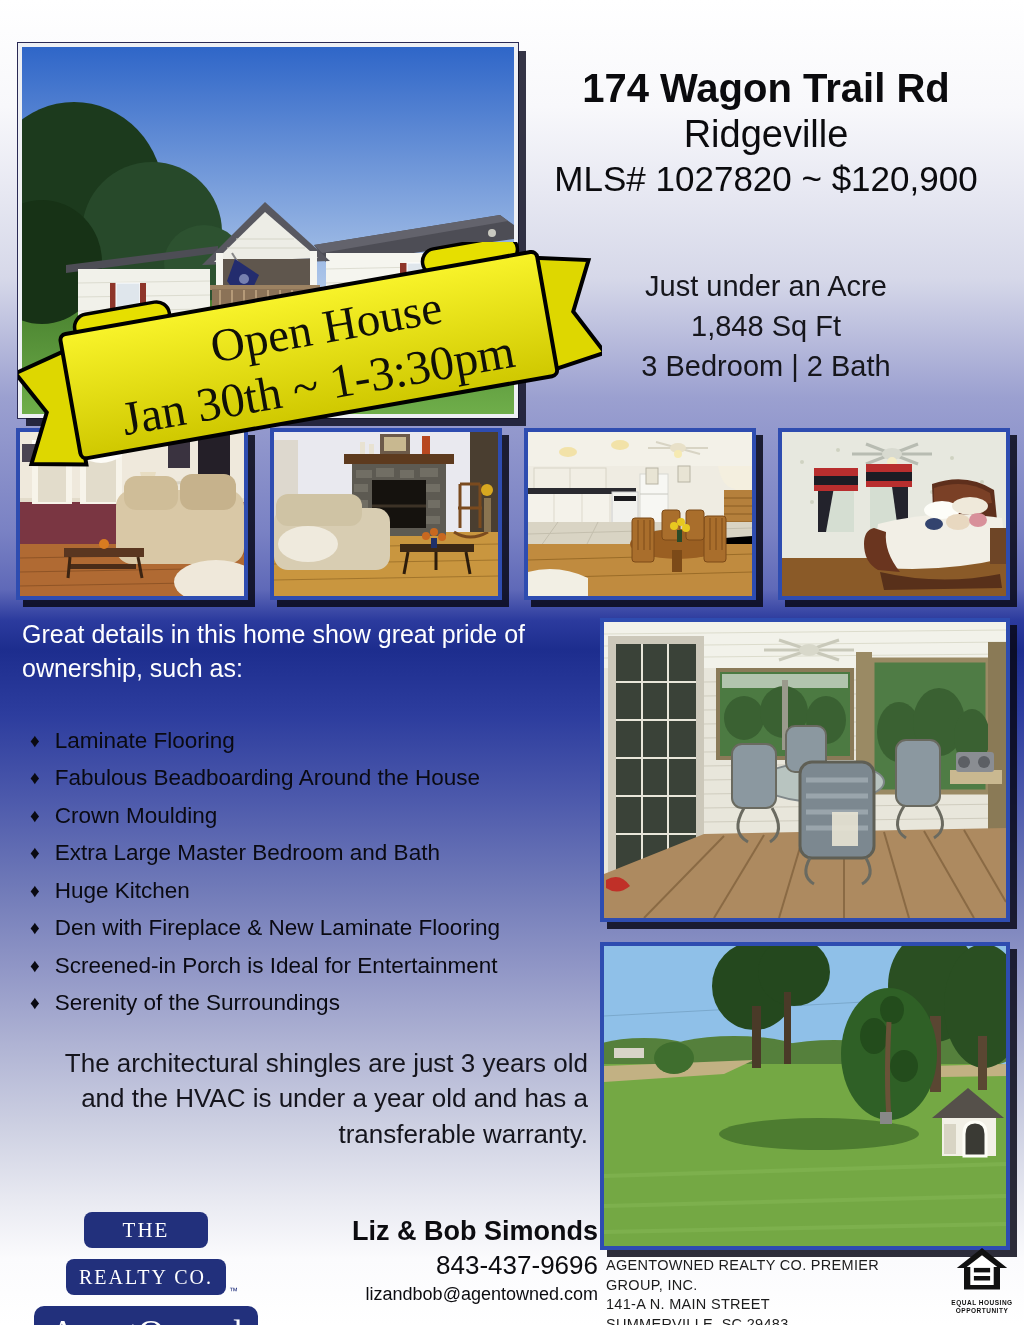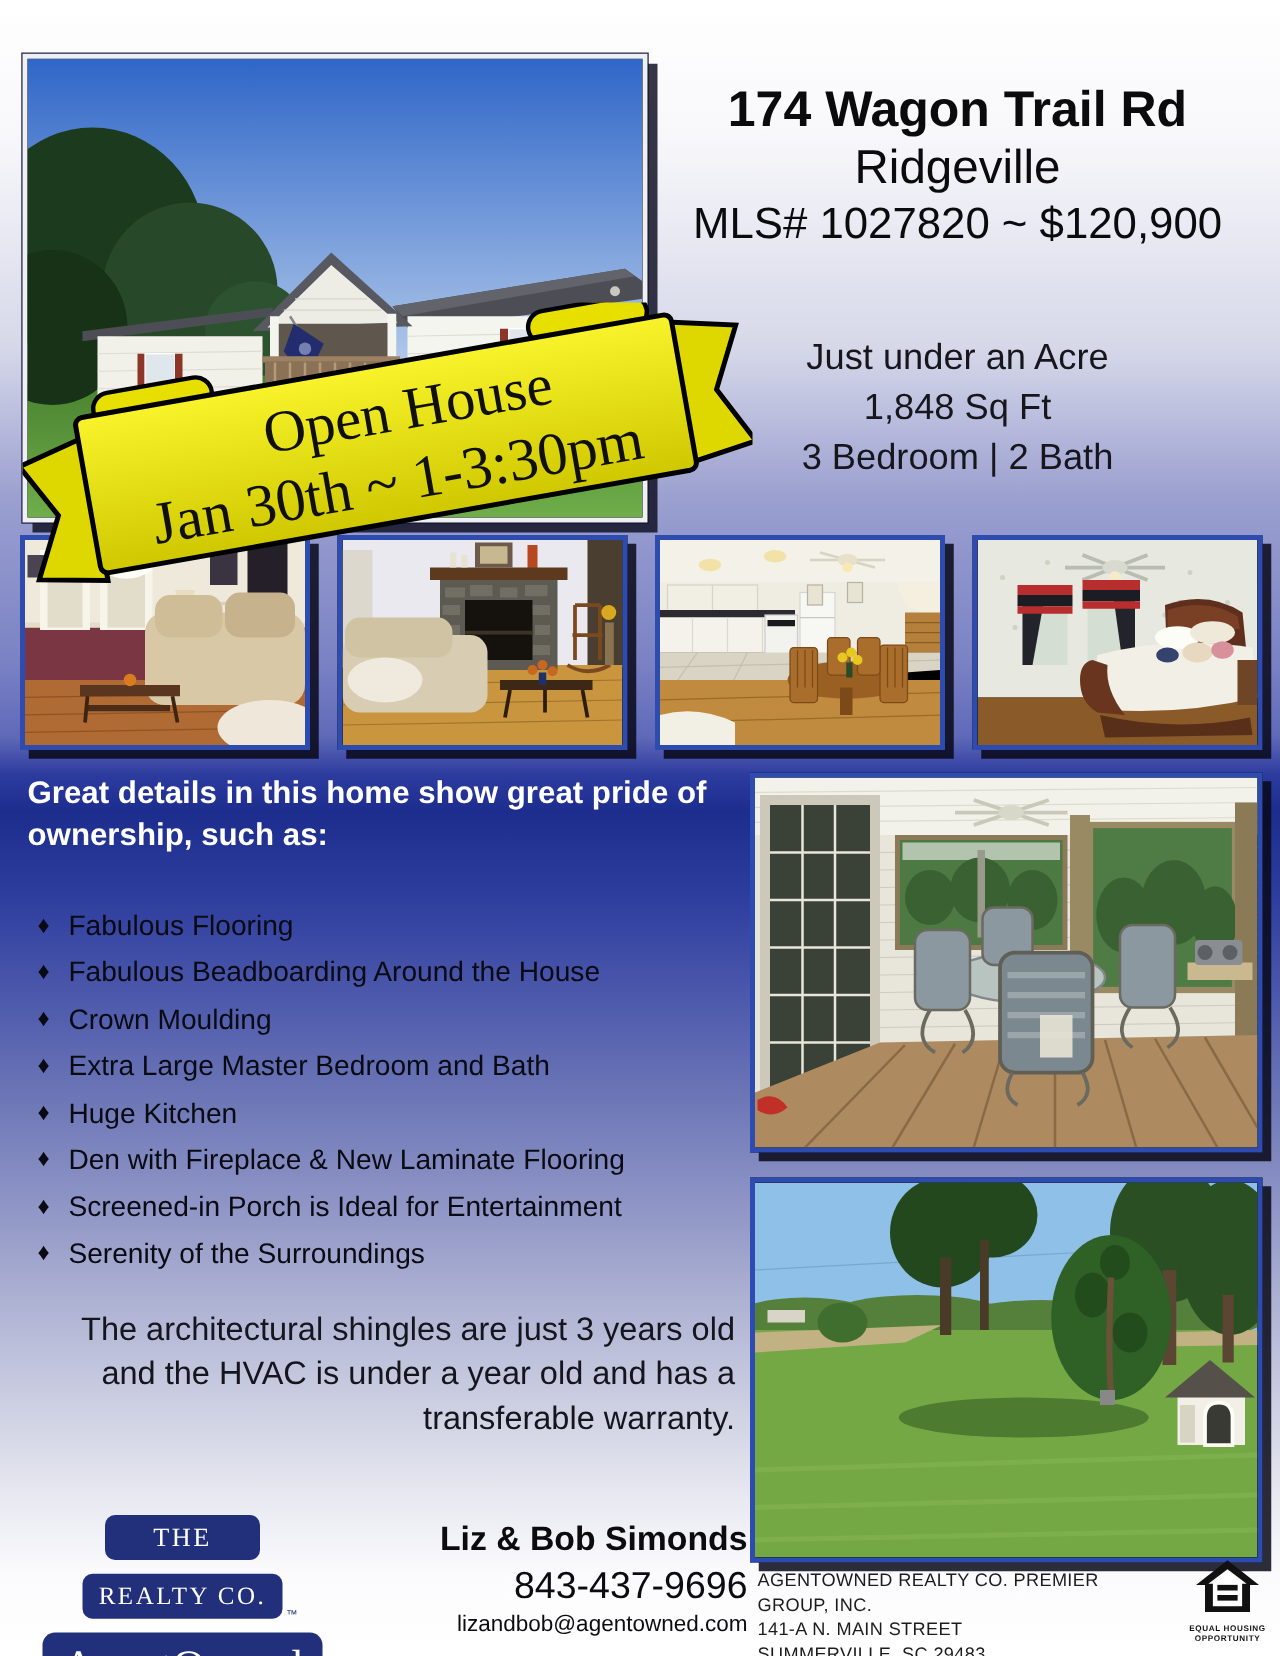--- a/index.html
+++ b/index.html
@@ -23,36 +23,36 @@
 
   .title-block{position:absolute;left:512px;top:64px;width:508px;text-align:center;color:#0b0b0e;}
   .addr{font-size:40px;font-weight:bold;line-height:1.2;}
   .city{font-size:38px;line-height:1.2;}
   .mls{font-size:35px;line-height:1.2;}
   .stats{position:absolute;left:512px;top:266px;width:508px;text-align:center;color:#16161c;font-size:29px;line-height:1.38;}
 
   .banner-svg{position:absolute;left:18px;top:242px;width:584px;height:242px;z-index:6;}
   .banner-svg text{font-family:"Liberation Serif",serif;fill:#101008;}
 
-  .features-heading{position:absolute;left:22px;top:618px;width:564px;color:#ffffff;font-weight:bold;font-size:25px;line-height:1.35;}
+  .features-heading{position:absolute;left:22px;top:618px;width:564px;color:#ffffff;font-weight:normal;font-size:25px;line-height:1.35;}
   .features-list{position:absolute;left:28px;top:722px;width:560px;margin:0;padding:0;list-style:none;color:#0a0a12;}
   .features-list li{display:flex;align-items:center;height:37.5px;font-size:22.5px;}
   .features-list .bullet{font-size:19px;margin-right:15px;margin-left:2px;}
   .note{position:absolute;left:40px;top:1046px;width:548px;font-size:26px;line-height:1.36;color:#15151d;text-align:right;}
 
   .logo{position:absolute;left:34px;top:1196px;width:224px;}
   .logo-box{background:#22307c;color:#fff;display:flex;align-items:center;justify-content:center;font-family:"Liberation Serif",serif;margin:16px auto;position:relative;}
   .logo-the{width:124px;height:36px;border-radius:8px;font-size:21px;letter-spacing:2px;}
   .logo-name{width:224px;height:54px;border-radius:10px;font-size:36px;margin-top:-5px;z-index:2;}
   .logo-realty{width:160px;height:36px;border-radius:8px;font-size:20px;letter-spacing:2px;margin-top:-5px;}
   .logo-tm{position:absolute;right:20px;top:90px;font-size:9px;color:#22307c;}
 
   .contact{position:absolute;left:250px;top:1214px;width:348px;text-align:right;color:#0c0c10;}
   .agent-name{font-size:27px;font-weight:bold;line-height:1.3;}
-  .agent-phone{font-size:30px;line-height:1.3;}
+  .agent-phone{font-size:26px;line-height:1.3;}
   .agent-email{font-size:18px;line-height:1.3;}
 
   .office{position:absolute;left:606px;top:1256px;width:330px;font-size:14.5px;line-height:1.35;color:#1c1c1c;letter-spacing:.3px;}
   .eho{position:absolute;left:944px;top:1248px;width:76px;text-align:center;color:#111;}
   .eho-text{font-size:6.5px;line-height:1.25;letter-spacing:.5px;font-weight:bold;}
 </style>
 </head>
 <body>
 
 <div class="flyer">
@@ -396,21 +396,21 @@
       <ellipse cx="152" cy="92" rx="9" ry="6" fill="#33436e"></ellipse>
       <ellipse cx="196" cy="88" rx="9" ry="7" fill="#d8909a"></ellipse>
       <rect x="208" y="96" width="16" height="36" fill="#6e4526"></rect>
     </svg>
   </figure>
 
   <div class="features-heading">Great details in this home show great pride of ownership, such as:</div>
   <ul class="features-list">
     <li>
         <span class="bullet">♦</span>
-        <span>Fabulous Flooring</span>
+        <span>Laminate Flooring</span>
       </li>
     <li>
         <span class="bullet">♦</span>
         <span>Fabulous Beadboarding Around the House</span>
       </li>
     <li>
         <span class="bullet">♦</span>
         <span>Crown Moulding</span>
       </li>
     <li>

